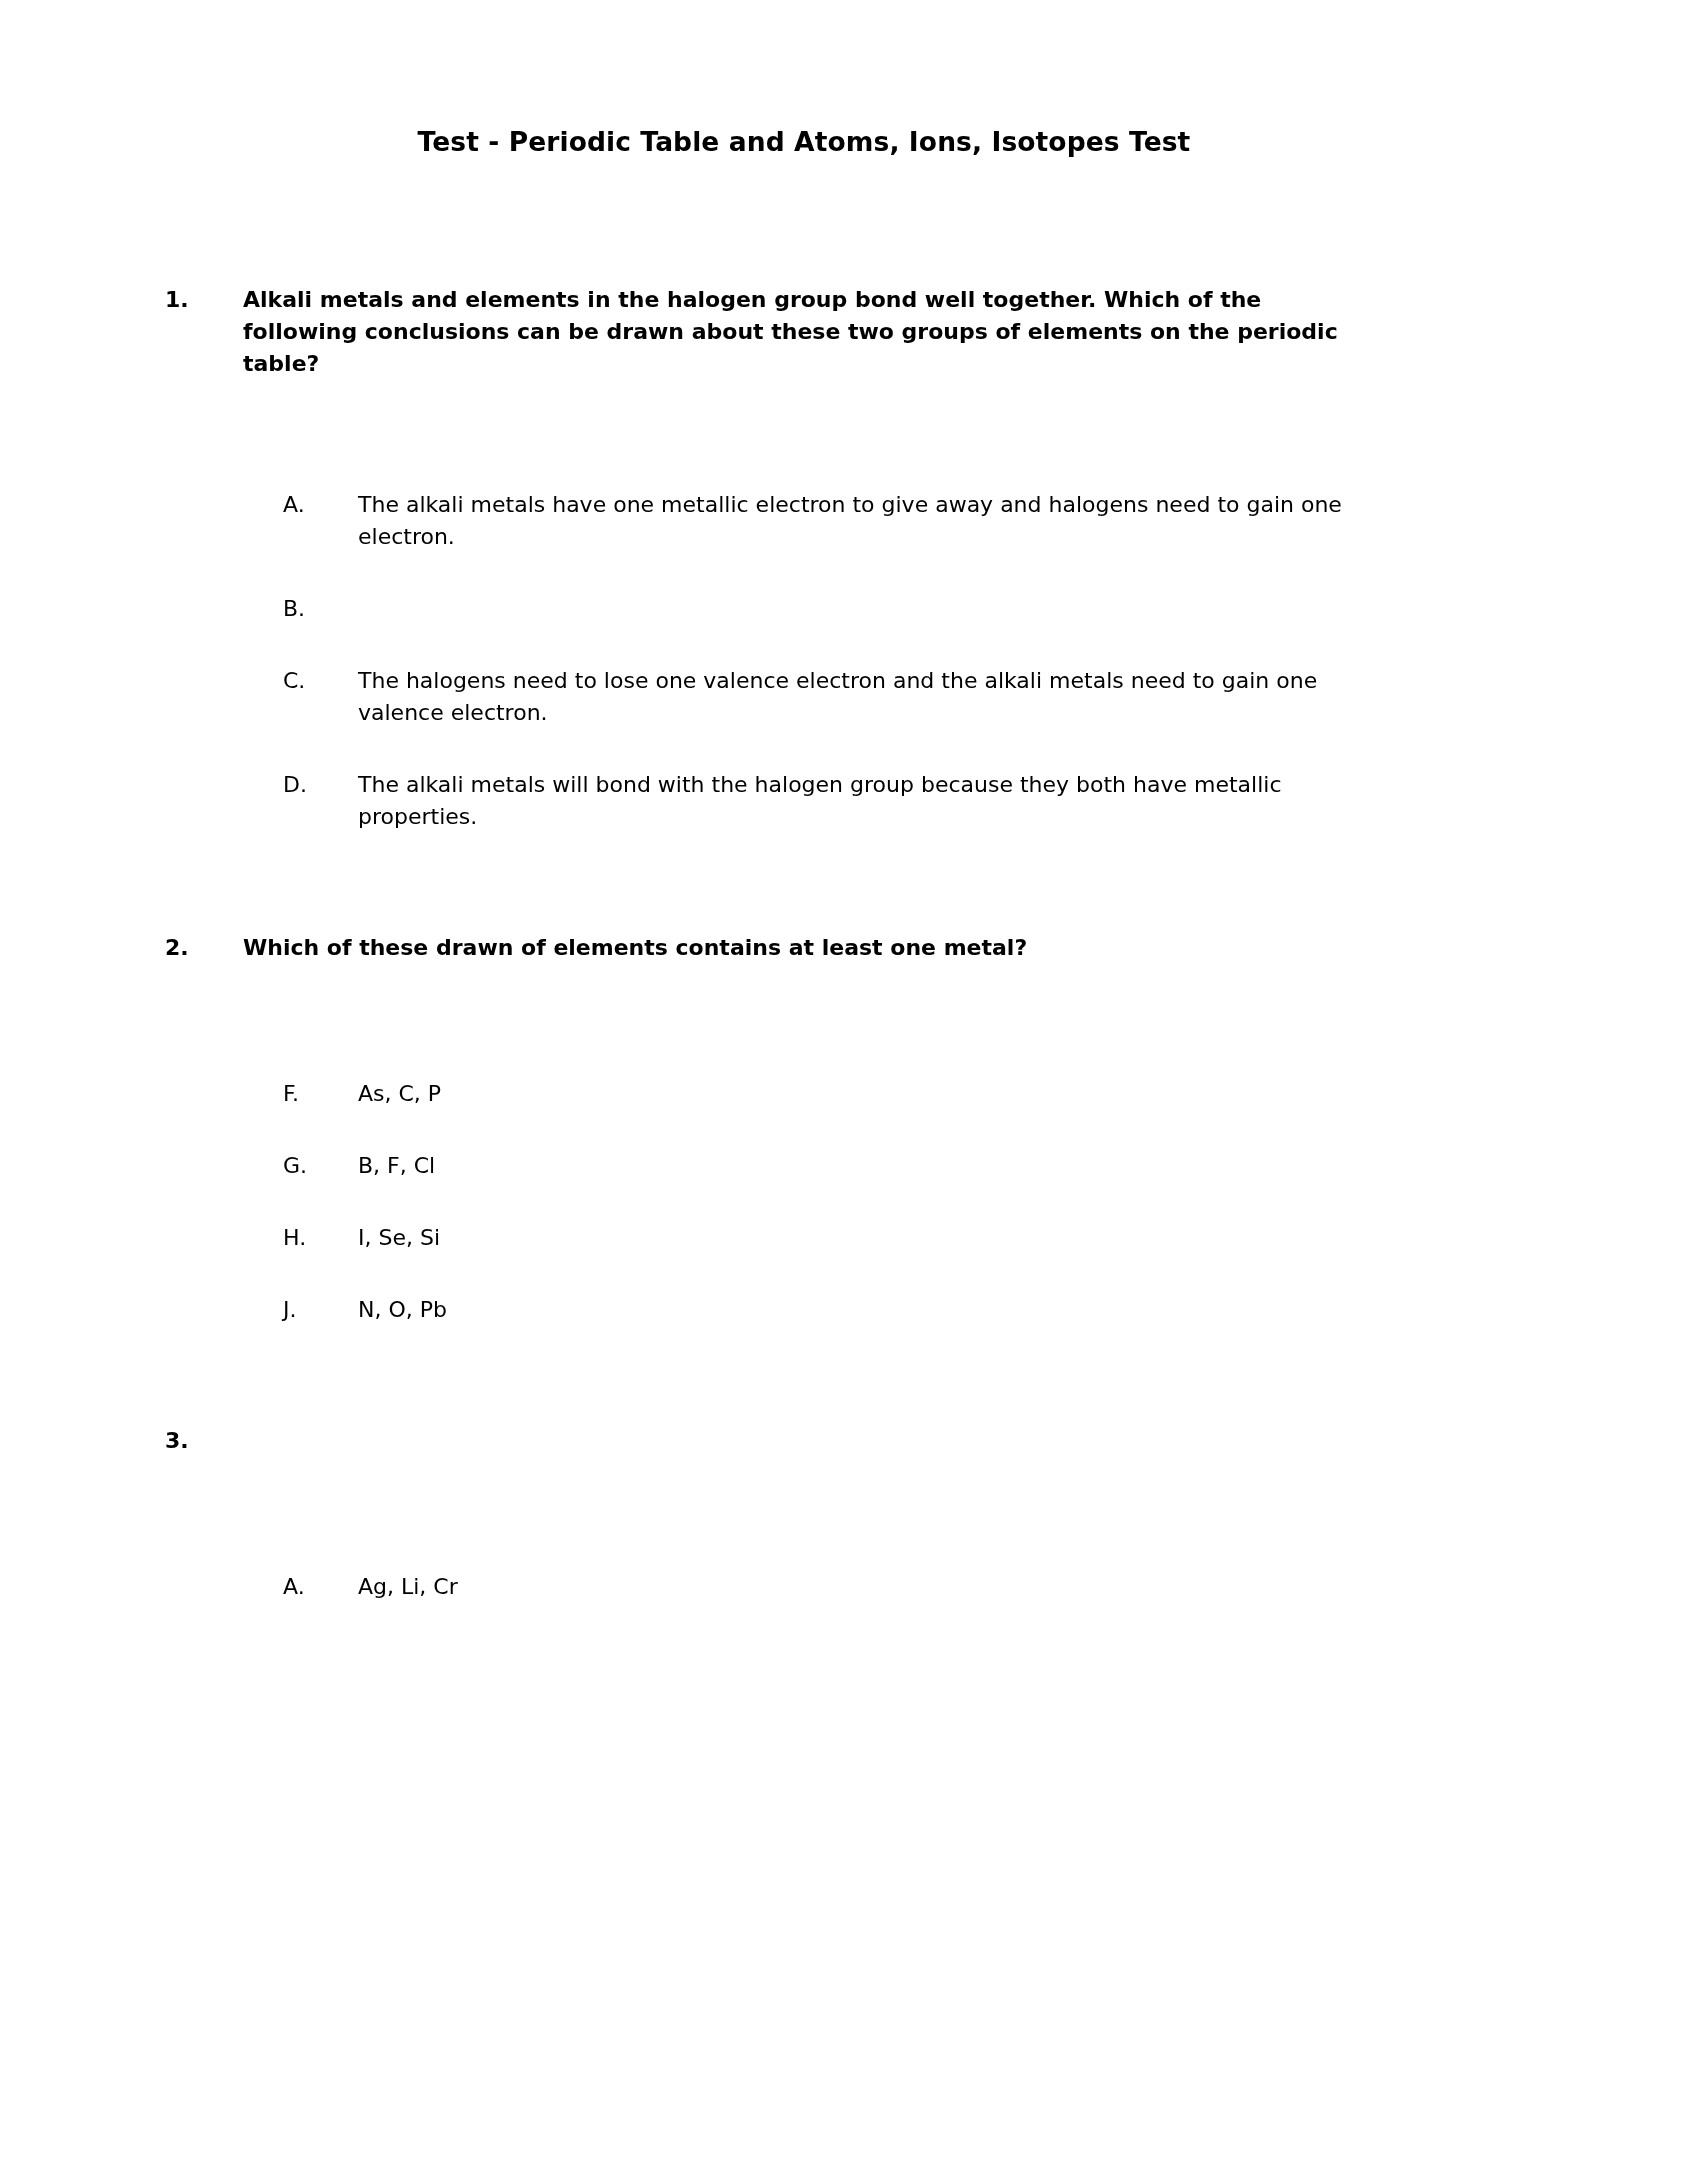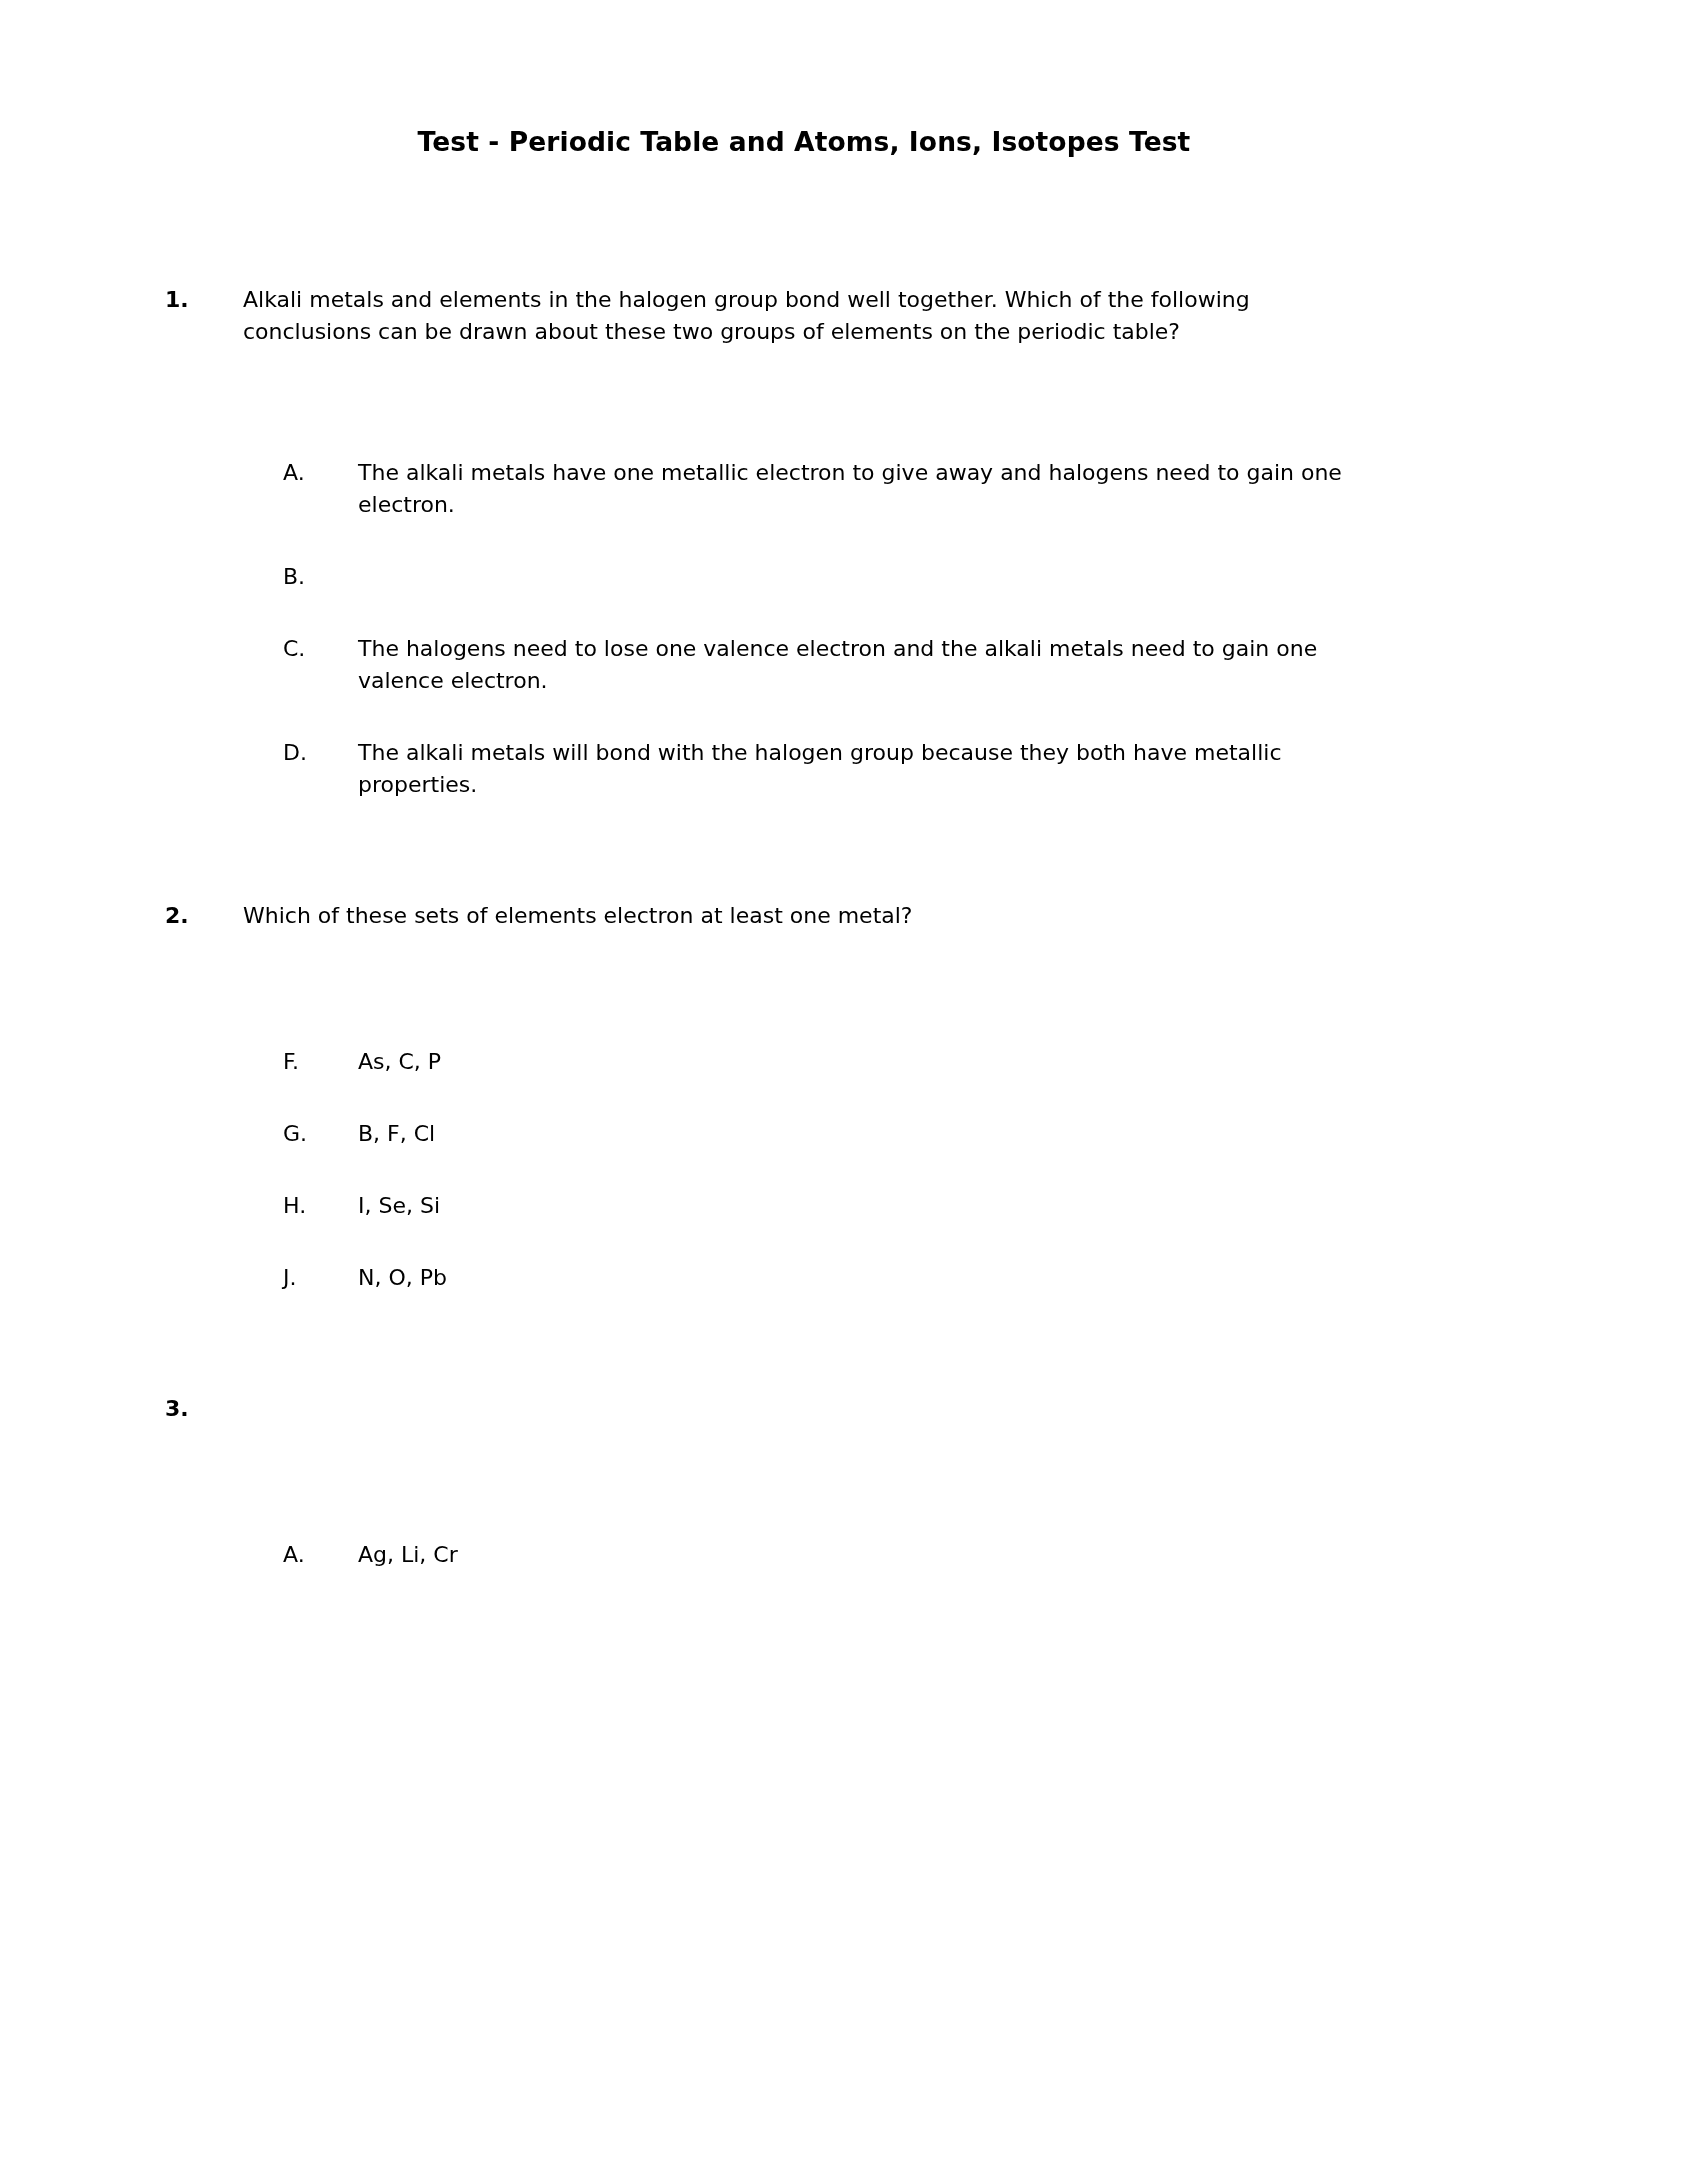--- a/index.html
+++ b/index.html
@@ -41,21 +41,21 @@
   }
   .q-num {
     width: 78px;
     flex: 0 0 78px;
     font-size: 22px;
     font-weight: bold;
     line-height: 32px;
   }
   .q-text {
     font-size: 22px;
-    font-weight: normal;
+    font-weight: bold;
     line-height: 32px;
     max-width: 1125px;
   }
   .choices {
     margin-top: 0;
     padding-left: 118px;
   }
   .choice-row {
     display: flex;
     align-items: flex-start;
@@ -108,21 +108,21 @@
           <div class="choice-text">The alkali metals will bond with the halogen group because they both have metallic properties.</div>
         </div>
       </div>
     </div>
 
     <div class="gap-between-questions"></div>
 
     <div class="question-block">
       <div class="q-row">
         <div class="q-num">2.</div>
-        <div class="q-text">Which of these sets of elements electron at least one metal?</div>
+        <div class="q-text">Which of these drawn of elements contains at least one metal?</div>
       </div>
       <div class="gap-stem-short"></div>
       <div class="choices">
         <div class="choice-row">
           <div class="choice-letter">F.</div>
           <div class="choice-text">As, C, P</div>
         </div>
         <div class="choice-row">
           <div class="choice-letter">G.</div>
           <div class="choice-text">B, F, Cl</div>

